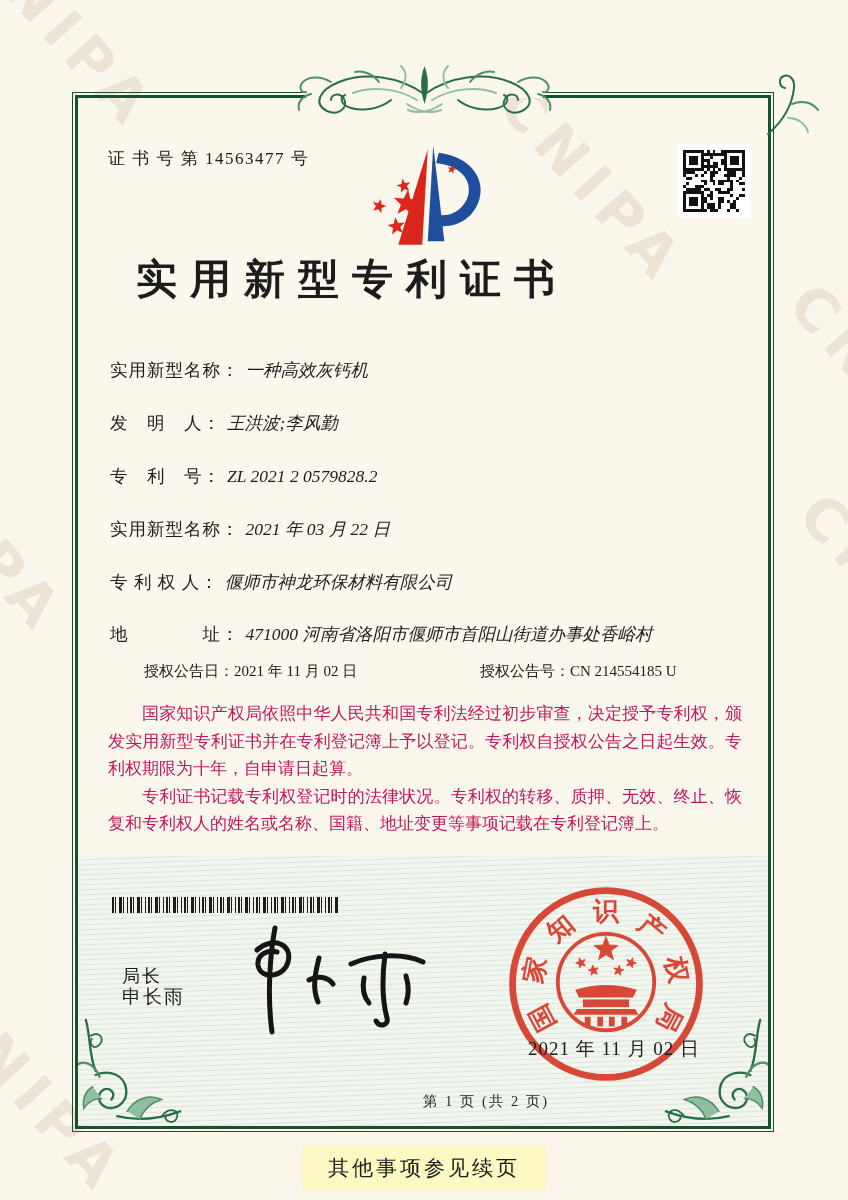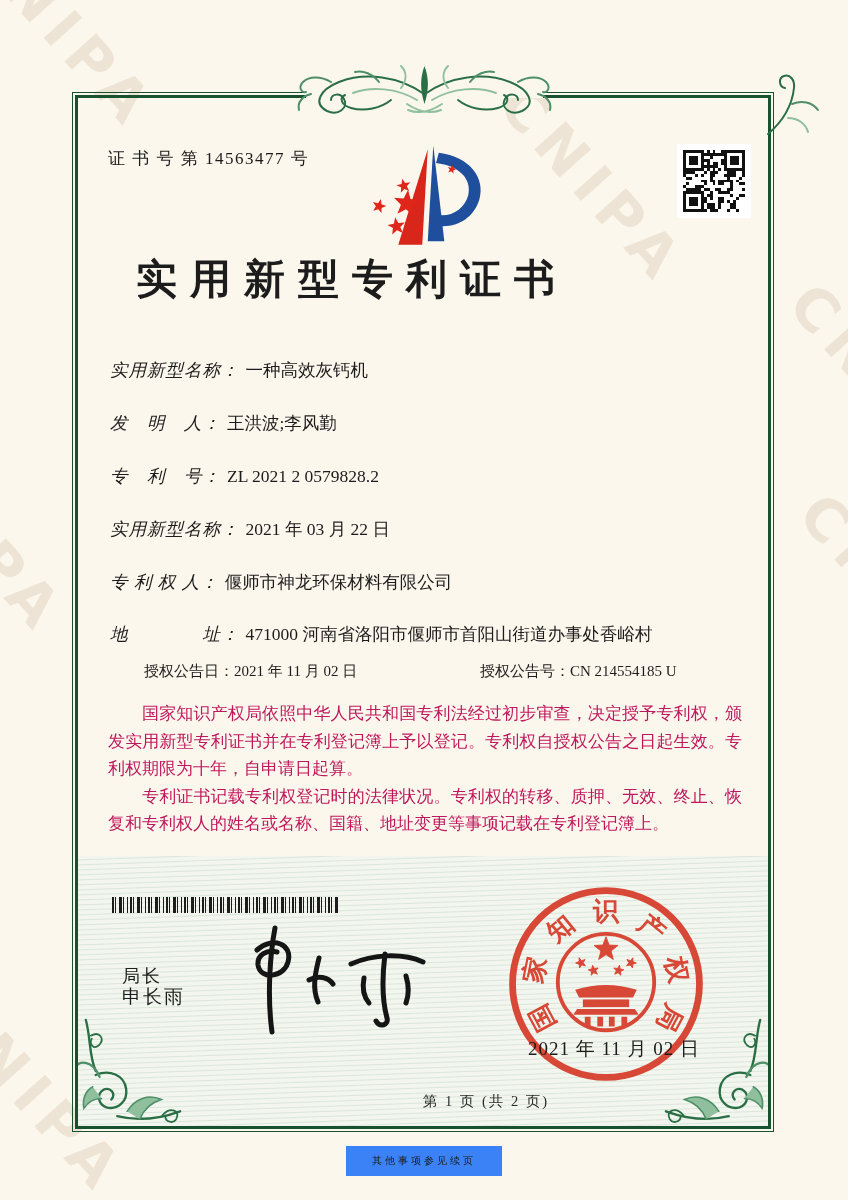--- a/index.html
+++ b/index.html
@@ -24,40 +24,40 @@
   #frame-inner { position:absolute; inset:2px; border:3px solid #17512e; }
   .orn { position:absolute; z-index:4; }
   .content { position:absolute; z-index:5; }
   #cert-no { left:108px; top:147px; font-size:17px; letter-spacing:1.5px; }
   #logo { left:356px; top:138px; width:138px; height:118px; }
   #qr-box { left:677px; top:144px; width:74px; height:74px; background:#fff;
             display:flex; align-items:center; justify-content:center; }
   #title { left:0; top:252px; width:704px; text-align:center; font-size:41px;
            font-weight:bold; letter-spacing:13px; }
   .field { left:110px; width:640px; font-size:17.5px; white-space:nowrap; }
-  .field .lbl { letter-spacing:1px;font-style:italic; }
-  .field .val { margin-left:6px; }
+  .field .lbl { letter-spacing:1px; }
+  .field .val { margin-left:6px;font-style:italic; }
   #f0{top:358px} #f1{top:411px} #f2{top:464px} #f3{top:517px} #f4{top:570px} #f5{top:622px}
   #grant-row { left:110px; top:662px; width:640px; font-size:15px; white-space:nowrap;margin-left:34px; }
   #grant-no { position:absolute; left:336px; top:0; white-space:nowrap; }
   #paras { left:108px; top:700px; width:634px; font-size:17px; line-height:27.5px;
            text-align:justify; color:#be185d; }
   #paras p { text-indent:2em; }
   #barcode { left:112px; top:897px; width:226px; height:16px; z-index:5;
     background:repeating-linear-gradient(90deg,#1c1c1c 0 2px,rgba(0,0,0,0) 2px 3px,#1c1c1c 3px 4px,rgba(0,0,0,0) 4px 7px,#1c1c1c 7px 10px,rgba(0,0,0,0) 10px 11px,#1c1c1c 11px 12px,rgba(0,0,0,0) 12px 15px,#1c1c1c 15px 16px,rgba(0,0,0,0) 16px 18px); }
   #commissioner-title { left:122px; top:964px; font-size:18px; letter-spacing:2px; }
   #commissioner-name  { left:122px; top:984px; font-size:19px; letter-spacing:2px; }
   #sig { left:215px; top:922px; width:228px; height:118px; }
   #seal { left:500px; top:878px; width:212px; height:212px; z-index:6; opacity:0.92; }
   #seal-date { left:528px; top:1036px; z-index:7; font-size:19px; letter-spacing:1px; }
   #page-info { left:76px; top:1092px; width:820px; text-align:center; font-size:14.5px;
                letter-spacing:2px; color:#2a2a2a; }
   #note-box { left:0; top:1146px; width:848px; text-align:center; }
-  #note-box span { display:inline-block; background:#3b82f6; padding:8px 26px;
-                   font-size:10px; letter-spacing:3px; }
+  #note-box span { display:inline-block; background:#fef9c3; padding:8px 26px;
+                   font-size:21px; letter-spacing:3px; }
 </style>
 </head>
 <body>
 
 <div id="page">
 
   <div class="wm" style="left:-60px; top:-5px;">CNIPA</div>
   <div class="wm" style="left:470px; top:150px;">CNIPA</div>
   <div class="wm" style="left:760px; top:350px;">CNIPA</div>
   <div class="wm" style="left:-150px; top:500px;">CNIPA</div>

